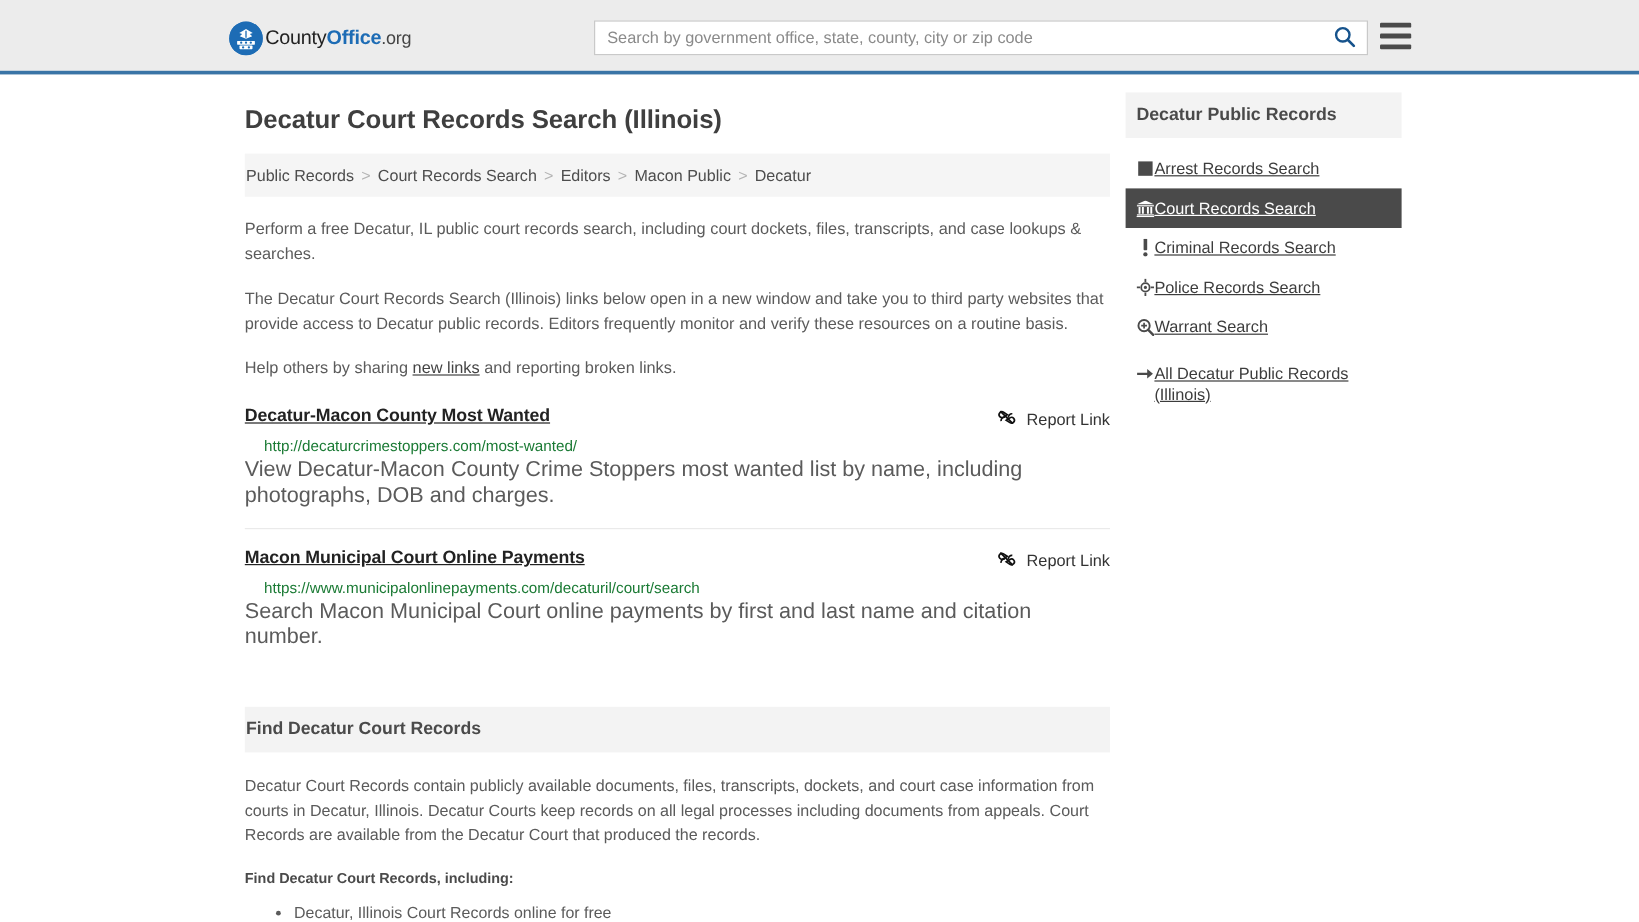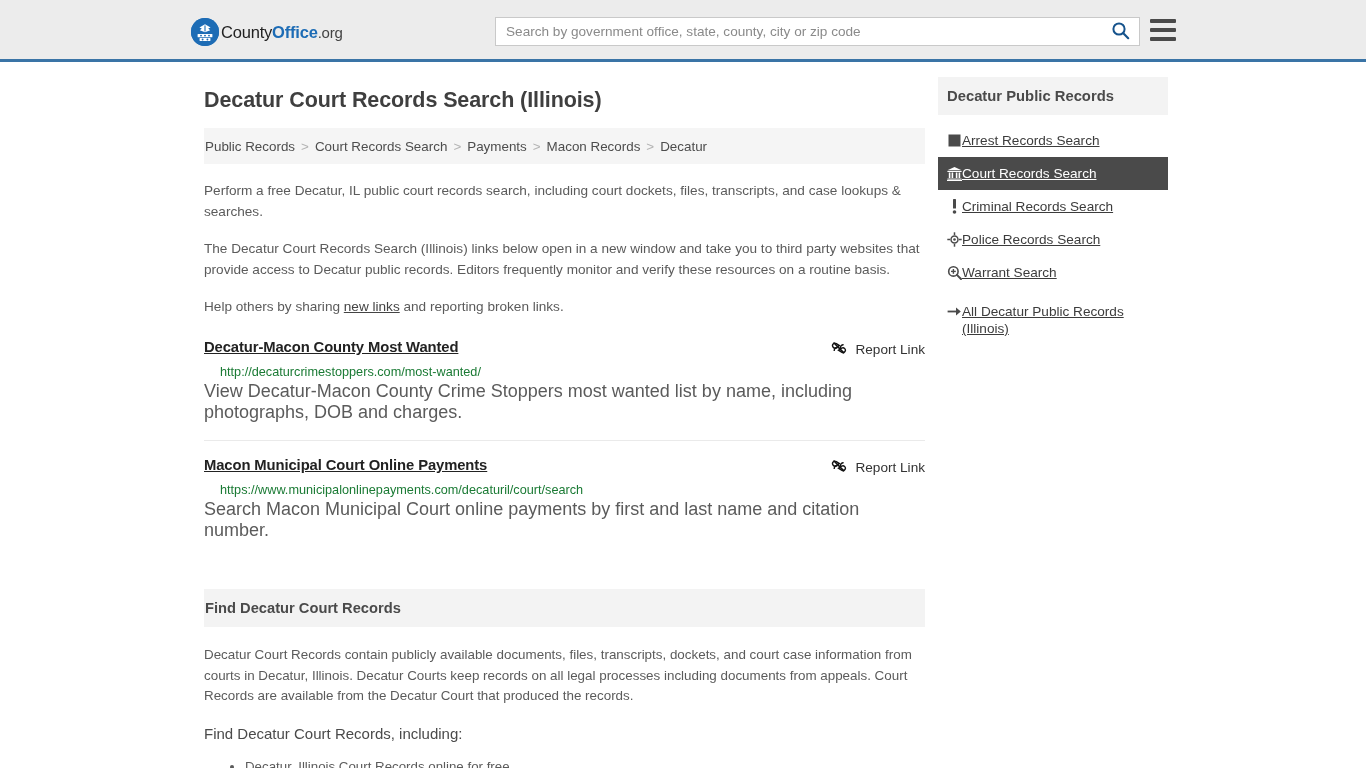--- a/index.html
+++ b/index.html
@@ -200,22 +200,22 @@
     color: #4a4a4a;
   }
   #find-body {
     font-size: 13.4px;
     line-height: 20.5px;
     color: #5b5b5b;
     margin-top: 18px;
   }
   #find-sub {
     margin-top: 18px;
-    font-size: 15px;
-    font-weight: normal;
+    font-size: 12px;
+    font-weight: bold;
     color: #4a4a4a;
   }
   #find-list {
     margin: 9px 0 0 0;
     padding-left: 41px;
     font-size: 13.3px;
     line-height: 20.5px;
     color: #5b5b5b;
   }
   #find-list li { margin-bottom: 0px; }
@@ -307,23 +307,23 @@
 
     <div id="main-col">
 
       <h1 id="page-title">Decatur Court Records Search (Illinois)</h1>
 
       <nav id="breadcrumb">
           <a href="#">Public Records</a>
           <span class="sep">&gt;</span>
           <a href="#">Court Records Search</a>
           <span class="sep">&gt;</span>
-          <a href="#">Payments</a>
+          <a href="#">Editors</a>
           <span class="sep">&gt;</span>
-          <a href="#">Macon Records</a>
+          <a href="#">Macon Public</a>
           <span class="sep">&gt;</span>
           <a href="#">Decatur</a>
         </nav>
 
       <p class="body-p">Perform a free Decatur, IL public court records search, including court dockets, files, transcripts, and case lookups &amp; searches.</p>
       <p class="body-p">The Decatur Court Records Search (Illinois) links below open in a new window and take you to third party websites that provide access to Decatur public records. Editors frequently monitor and verify these resources on a routine basis.</p>
       <p class="body-p"><span>Help others by sharing </span><a href="#">new links</a><span> and reporting broken links.</span></p>
 
       <div id="results">
           <div class="result">

